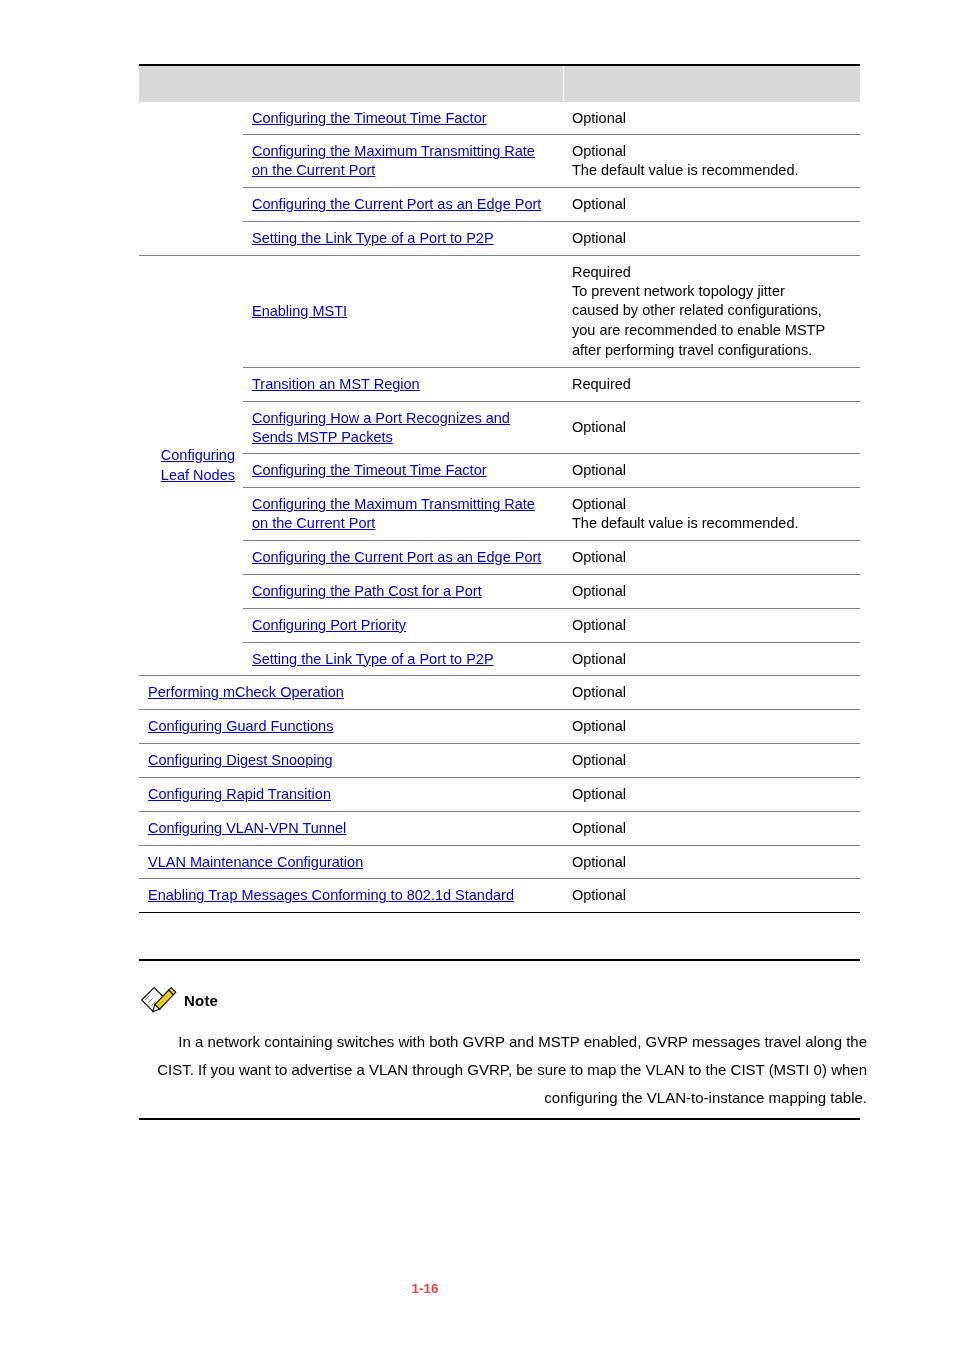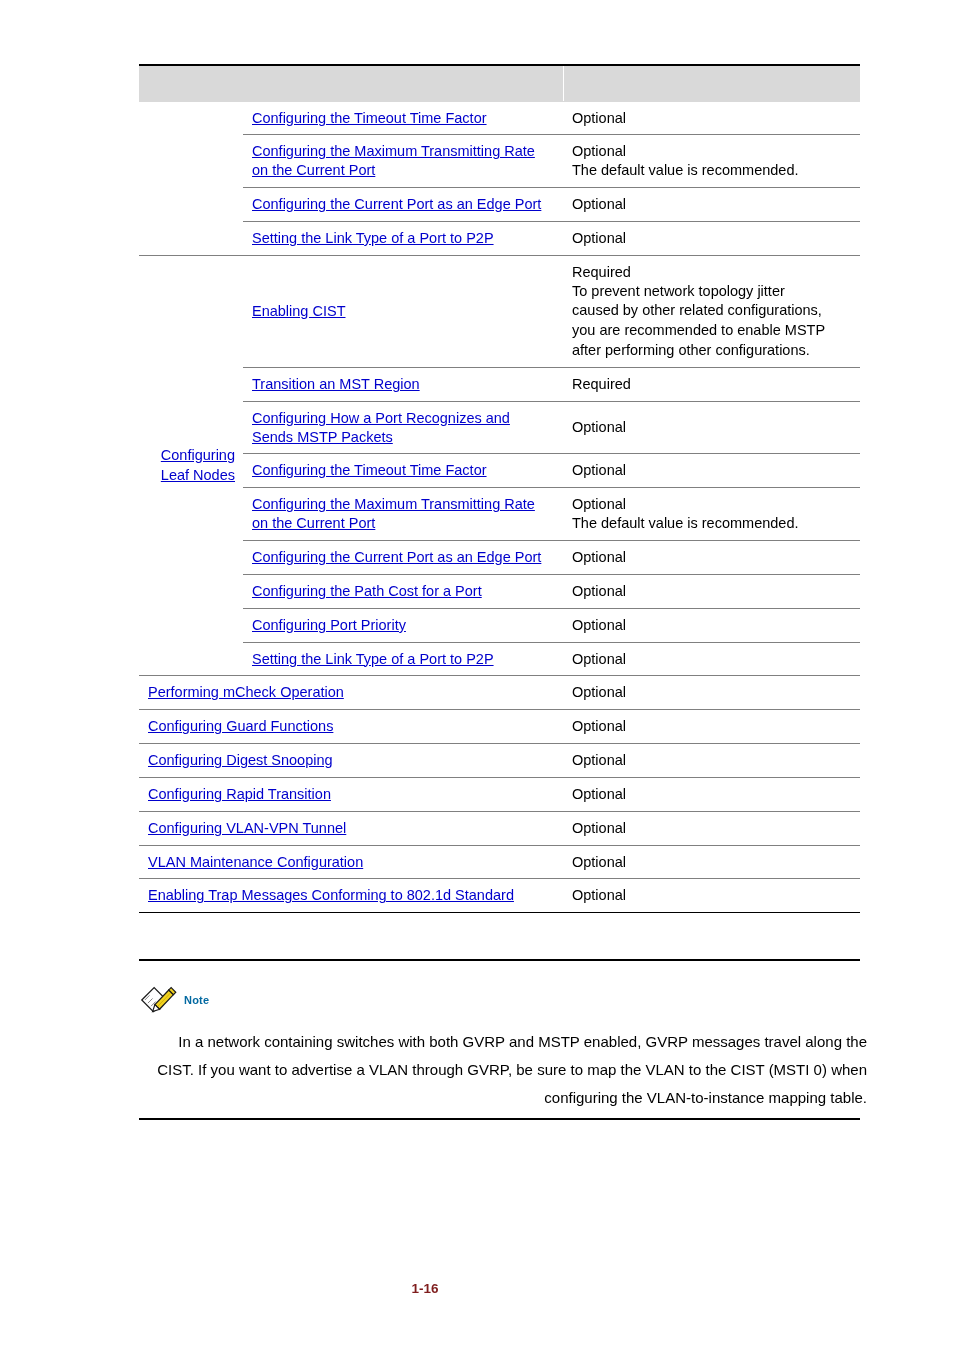--- a/index.html
+++ b/index.html
@@ -100,23 +100,23 @@
   .note-head {
     position: absolute;
     left: 139px;
     top: 983px;
     display: flex;
     align-items: center;
     gap: 7px;
   }
   .note-icon { width: 38px; height: 34px; display:block; }
   .note-label {
-    font-size: 11px;
+    font-size: 15px;
     font-weight: bold;
-    color: #0369a1;
+    color: #000000;
     letter-spacing: 0.2px;
   }
   .note-body {
     position: absolute;
     left: 139px;
     top: 1028px;
     width: 728px;
     font-size: 15px;
     line-height: 28px;
     color: #000000;
@@ -125,21 +125,21 @@
 
   
   .footer {
     position: absolute;
     left: 0;
     top: 1281px;
     width: 850px;
     text-align: center;
     font-size: 13.5px;
     font-weight: bold;
-    color: #7f1d1d;
+    color: #ef4444;
   }
 </style>
 </head>
 <body>
 
 <div class="page">
 
   <div class="table-wrap">
     <table class="cfg">
       <colgroup>
@@ -188,29 +188,29 @@
             <span class="vline">Optional</span>
           </td>
         </tr>
 
         <tr>
           <td rowspan="9" class="group-cell vr-left">
             <span class="grp">Configuring</span>
             <span class="grp">Leaf Nodes</span>
           </td>
           <td class="vr-left vr-right">
-            <span class="lnk">Enabling CIST</span>
+            <span class="lnk">Enabling MSTI</span>
           </td>
           <td class="val">
             <span class="vline">Required</span>
             <span class="v2">
               <span class="vline">To prevent network topology jitter</span>
               <span class="vline">caused by other related configurations,</span>
               <span class="vline">you are recommended to enable MSTP</span>
-              <span class="vline">after performing other configurations.</span>
+              <span class="vline">after performing travel configurations.</span>
             </span>
           </td>
         </tr>
         <tr>
           <td class="vr-left vr-right">
             <span class="lnk">Transition an MST Region</span>
           </td>
           <td class="val">
             <span class="vline">Required</span>
           </td>

